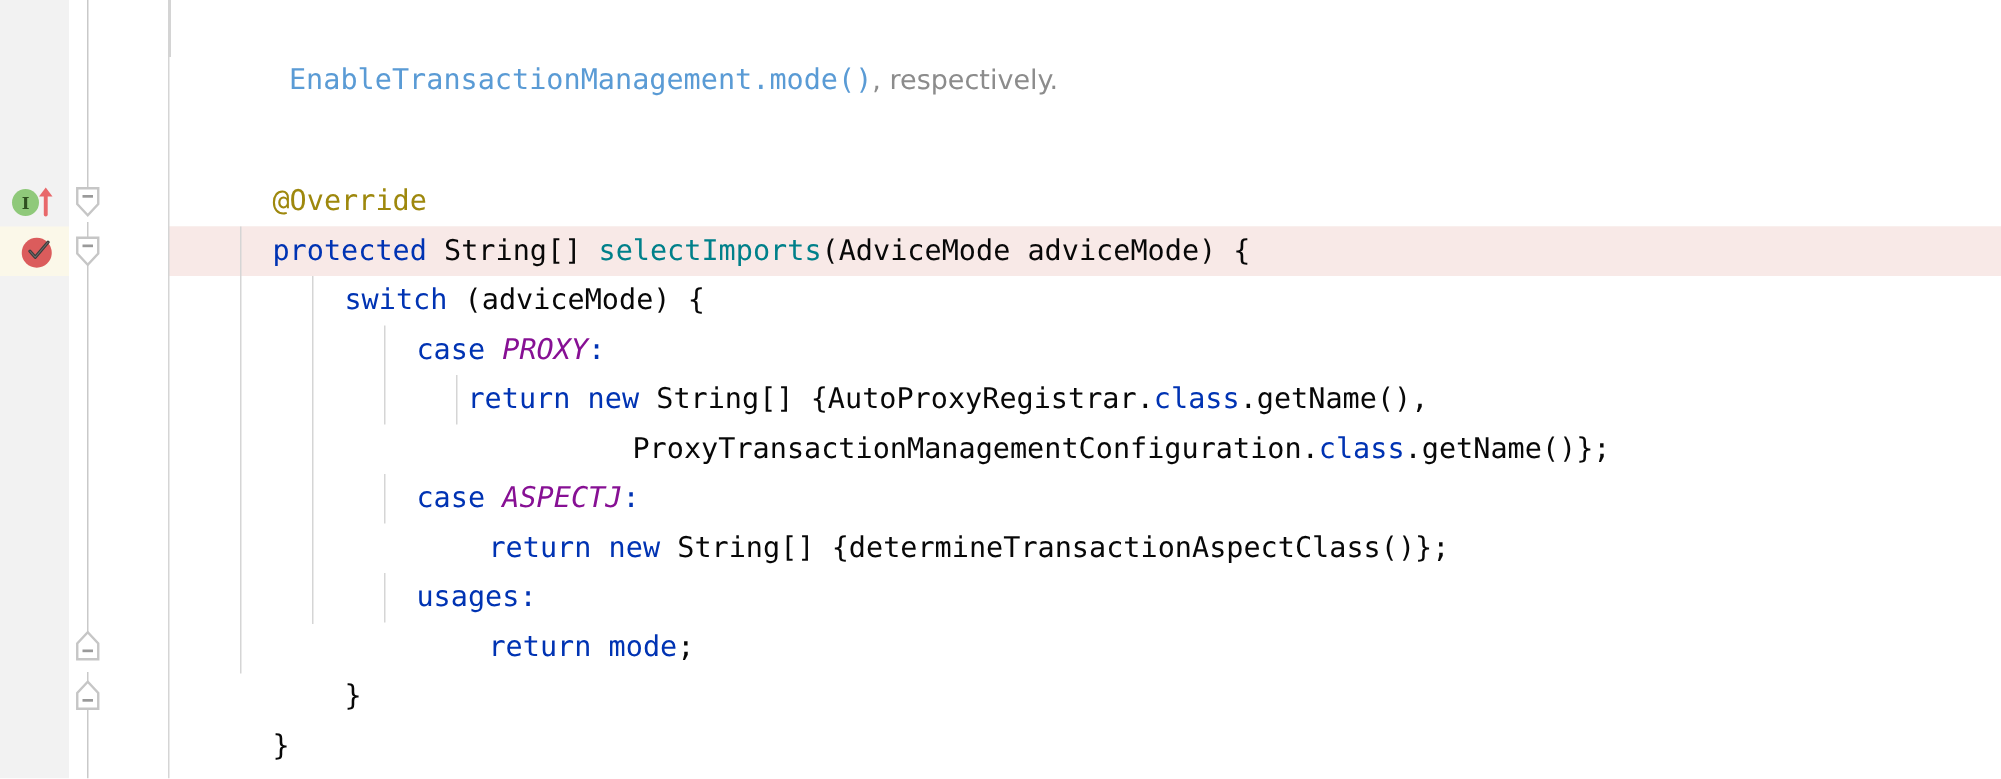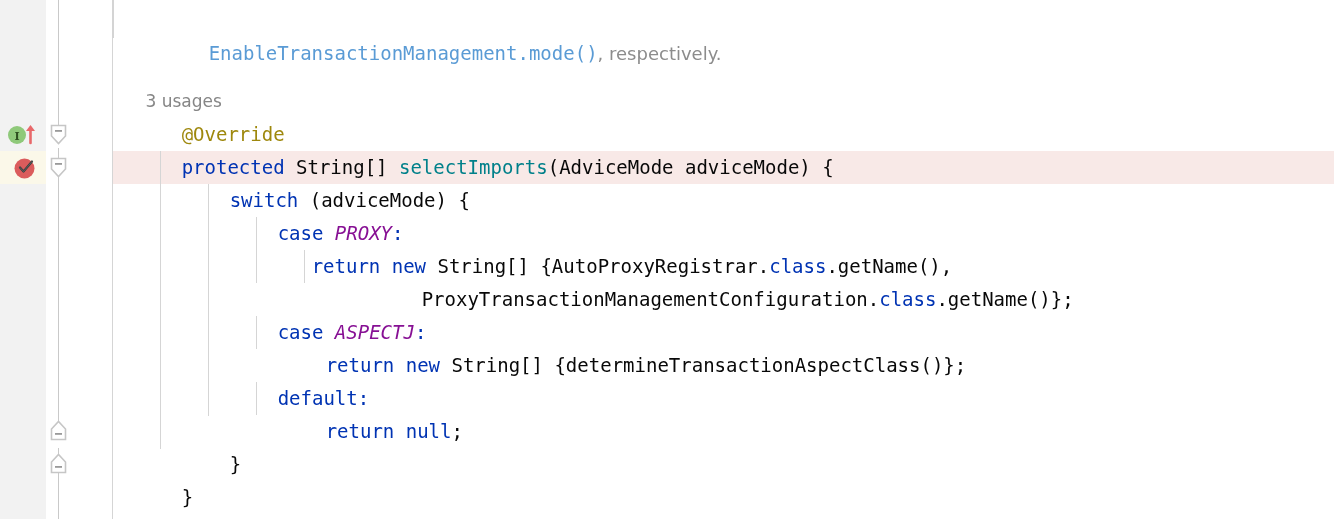--- a/index.html
+++ b/index.html
@@ -207,27 +207,24 @@
   <div class="indent-guide" style="left:112px; top:38px; height:481px; background:#d5d5d5;"></div>
   <div class="indent-guide" style="left:160px; top:151px; height:298px;"></div>
   <div class="indent-guide" style="left:208px; top:184px; height:232px;"></div>
   <div class="indent-guide" style="left:256px; top:217px; height:66px;"></div>
   <div class="indent-guide" style="left:256px; top:316px; height:33px;"></div>
   <div class="indent-guide" style="left:256px; top:382px; height:33px;"></div>
   <div class="indent-guide" style="left:304px; top:250px; height:33px;"></div>
 
   <div class="code-layer">
 
-    <div class="code-line" style="top:4px; left:140px;">
+    <div class="code-line" style="top:4px; left:124px;">
       <span class="doclink">EnableTransactionManagement.mode()</span><span class="doctext">, respectively.</span>
     </div>
 
-    <div class="inlay" style="top:52px;">
-      <span>3 usages</span>
-    </div>
 
     <div class="code-line" style="top:85px; left:113px;">
       <span class="anno">@Override</span>
     </div>
 
     <div class="code-line" style="top:118px; left:113px;text-align:center;">
       <span class="kw">protected </span><span class="ident">String[] </span><span class="method">selectImports</span><span class="ident">(AdviceMode adviceMode) {</span>
     </div>
 
     <div class="code-line" style="top:184px; left:209px;">
@@ -248,25 +245,25 @@
 
     <div class="code-line" style="top:283px; left:209px;">
       <span class="kw">case </span><span class="enumc">ASPECTJ</span><span class="kw">:</span>
     </div>
 
     <div class="code-line" style="top:316px; left:257px;">
       <span class="kw">return new </span><span class="ident">String[] {determineTransactionAspectClass()};</span>
     </div>
 
     <div class="code-line" style="top:349px; left:209px;">
-      <span class="kw">default</span><span class="kw">:</span>
+      <span class="kw">usages</span><span class="kw">:</span>
     </div>
 
     <div class="code-line" style="top:382px; left:257px;">
-      <span class="kw">return null</span><span class="ident">;</span>
+      <span class="kw">return mode</span><span class="ident">;</span>
     </div>
 
     <div class="code-line" style="top:415px; left:161px;">
       <span class="ident">}</span>
     </div>
 
     <div class="code-line" style="top:448px; left:113px;">
       <span class="ident">}</span>
     </div>
 

